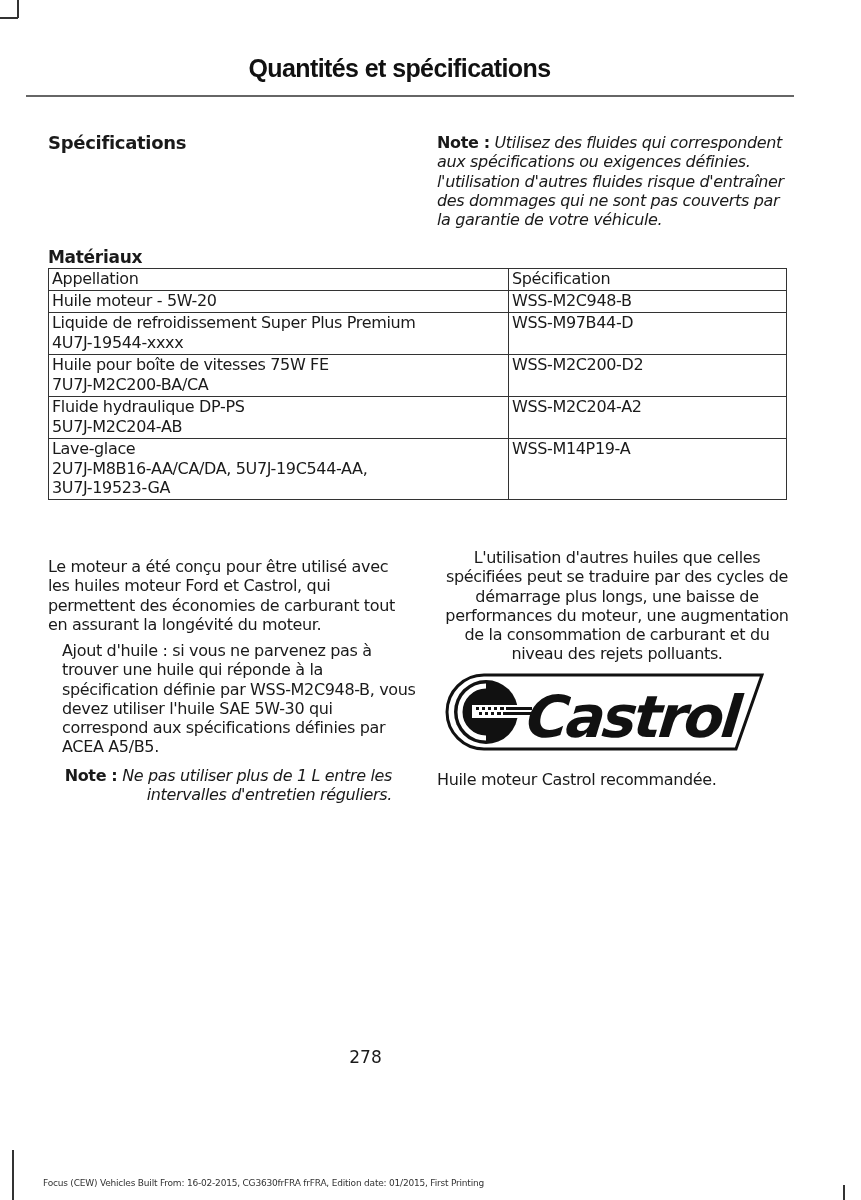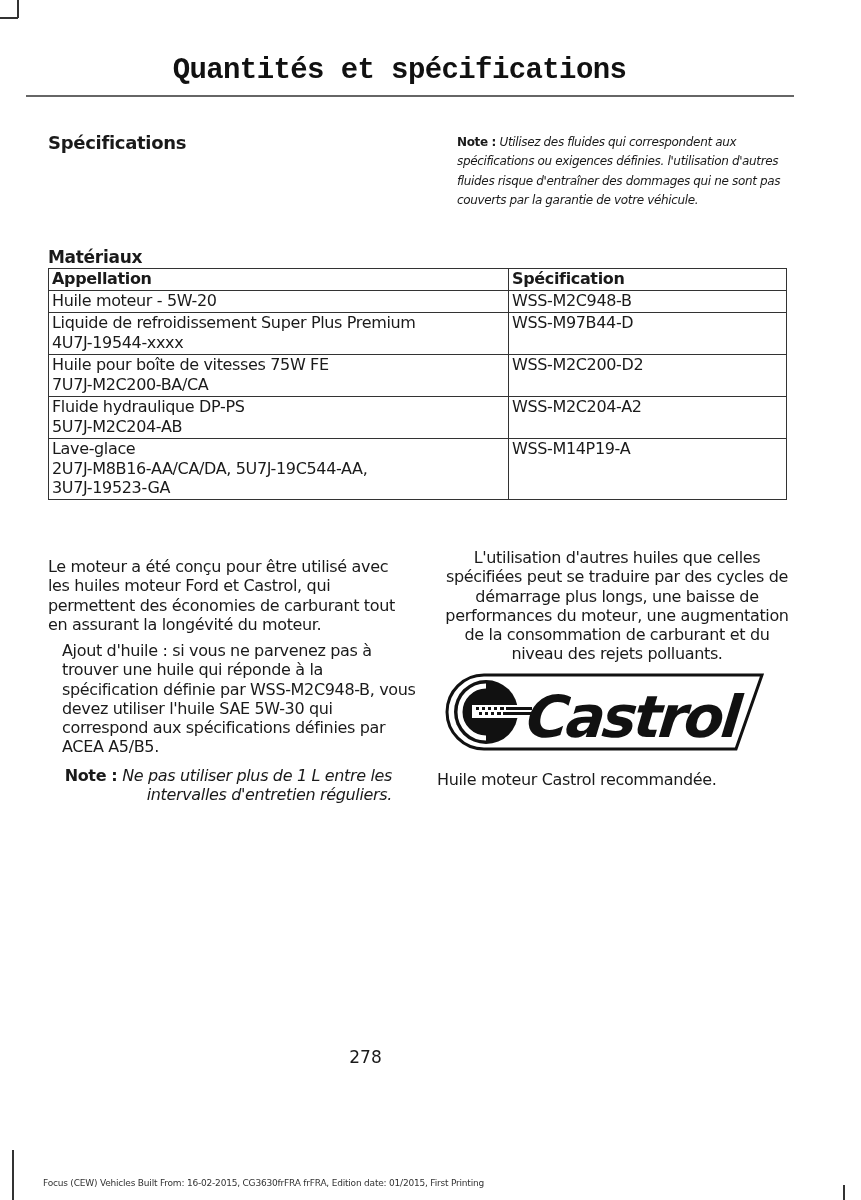--- a/index.html
+++ b/index.html
@@ -1,33 +1,33 @@
 <!DOCTYPE html>
 <html><head>
 <meta charset="utf-8">
 <style>
   html, body { margin:0; padding:0; background:#ffffff; }
   body { width:861px; height:1200px; position:relative; overflow:hidden;
          font-family:"DejaVu Sans", sans-serif; color:#1a1a1a; }
   .crop { position:absolute; background:#333; }
   .title { position:absolute; left:0; width:799px; top:54px; text-align:center;
-           font-family:Liberation Mono, monospace; font-weight:bold; font-size:29px;
+           font-family:Liberation Sans, sans-serif; font-weight:bold; font-size:25px;
            letter-spacing:-0.6px; color:#111; }
   .title-rule { position:absolute; left:26px; top:95px; width:768px; height:2px; background:#666; }
   .h-spec { position:absolute; left:48px; top:132px; font-weight:bold; font-size:18px; letter-spacing:-0.3px; }
-  .note-right { position:absolute; left:437px; top:133px; width:355px; font-size:12px; line-height:19.3px;
-                letter-spacing:-0.35px;margin-left:20px; }
+  .note-right { position:absolute; left:437px; top:133px; width:355px; font-size:16px; line-height:19.3px;
+                letter-spacing:-0.35px; }
   .note-label { font-weight:bold; font-style:normal; }
   .note-text { font-style:italic; }
   .h-mat { position:absolute; left:48px; top:247px; font-weight:bold; font-size:17px; letter-spacing:-0.3px; }
   table.spec { position:absolute; left:48px; top:268px; width:739px; border-collapse:collapse;
                font-size:16px; letter-spacing:-0.35px; }
   table.spec th, table.spec td { border:1.5px solid #333; vertical-align:top; text-align:left;
                padding:0 0 0 3px; line-height:19.5px; }
-  table.spec th { font-weight:bold; height:21px; }
+  table.spec th { font-weight:normal; height:21px; }
   table.spec td.c1 { width:456px; white-space:pre-line;margin-top:16px; }
   .para { position:absolute; font-size:16px; line-height:19.3px; letter-spacing:-0.35px; }
   .logo { position:absolute; left:444px; top:671px; width:320px; height:82px; }
   .page-num { position:absolute; left:0; width:731px; top:1047px; text-align:center; font-size:17px; }
   .footer { position:absolute; left:43px; top:1178px; font-size:9px; letter-spacing:-0.2px; color:#333; }
 </style>
 </head>
 <body>
 
 <div class="crop" style="left:0;top:17px;width:18px;height:2px;"></div>

